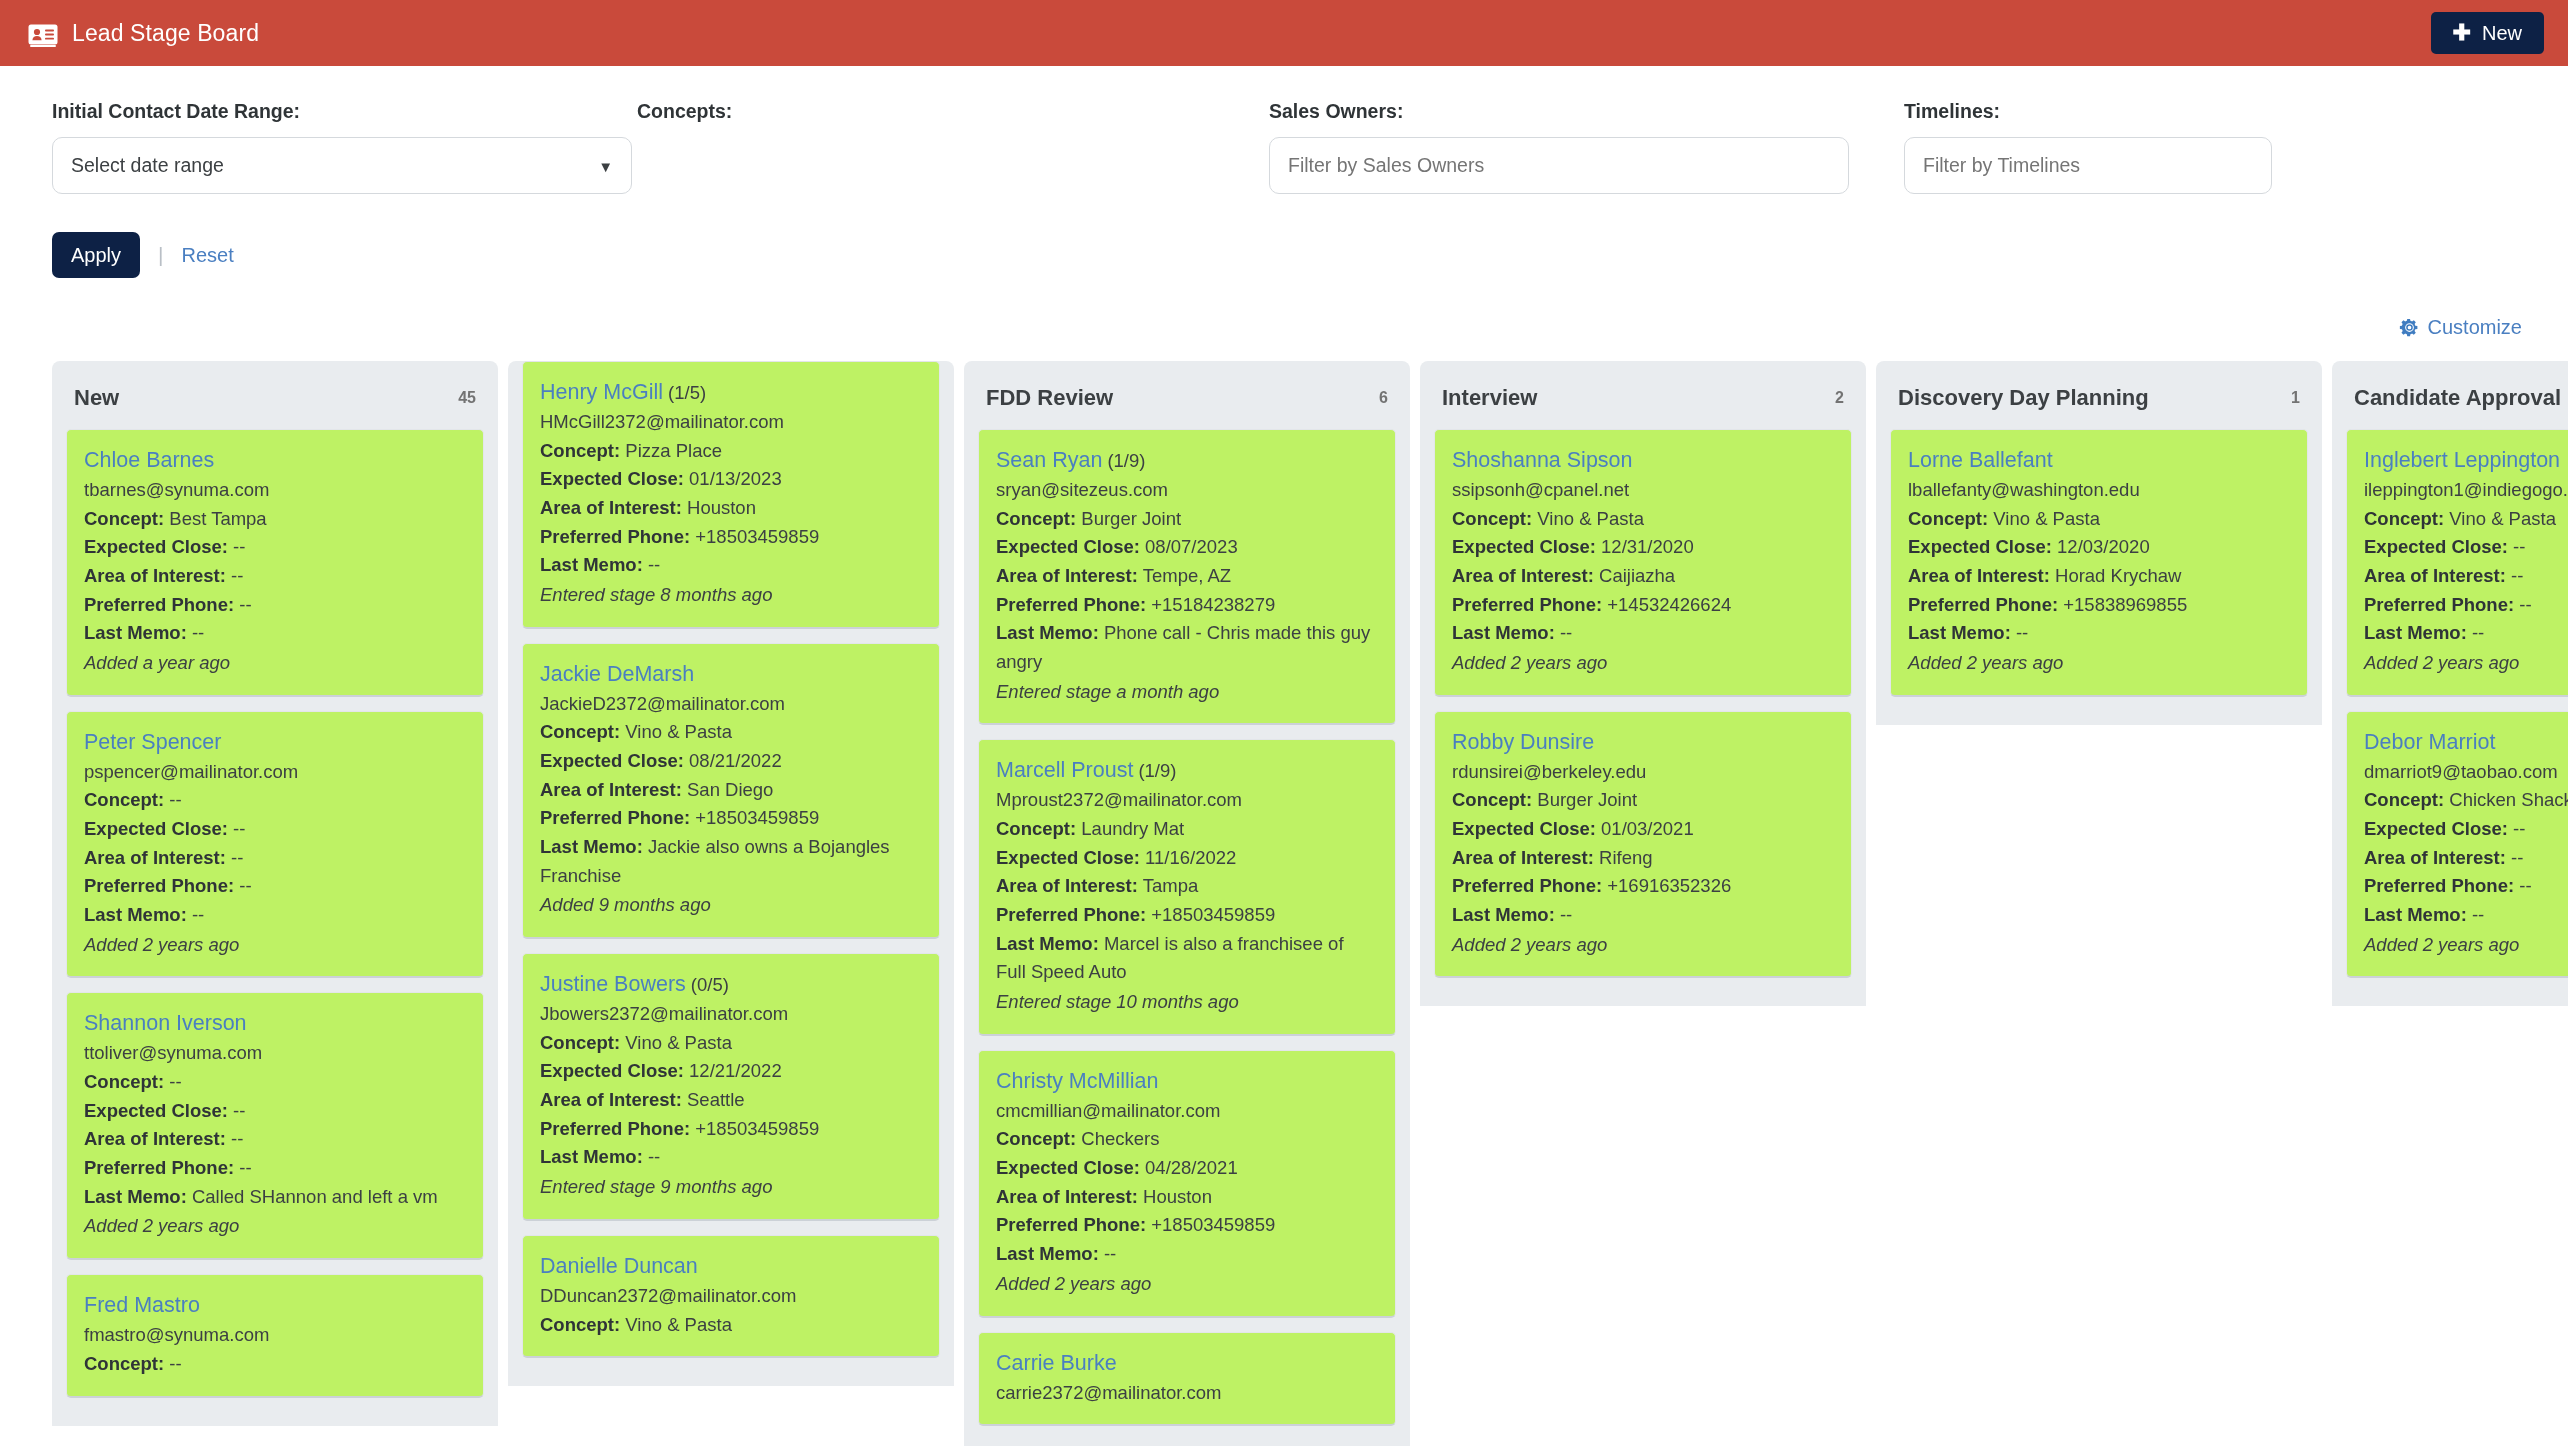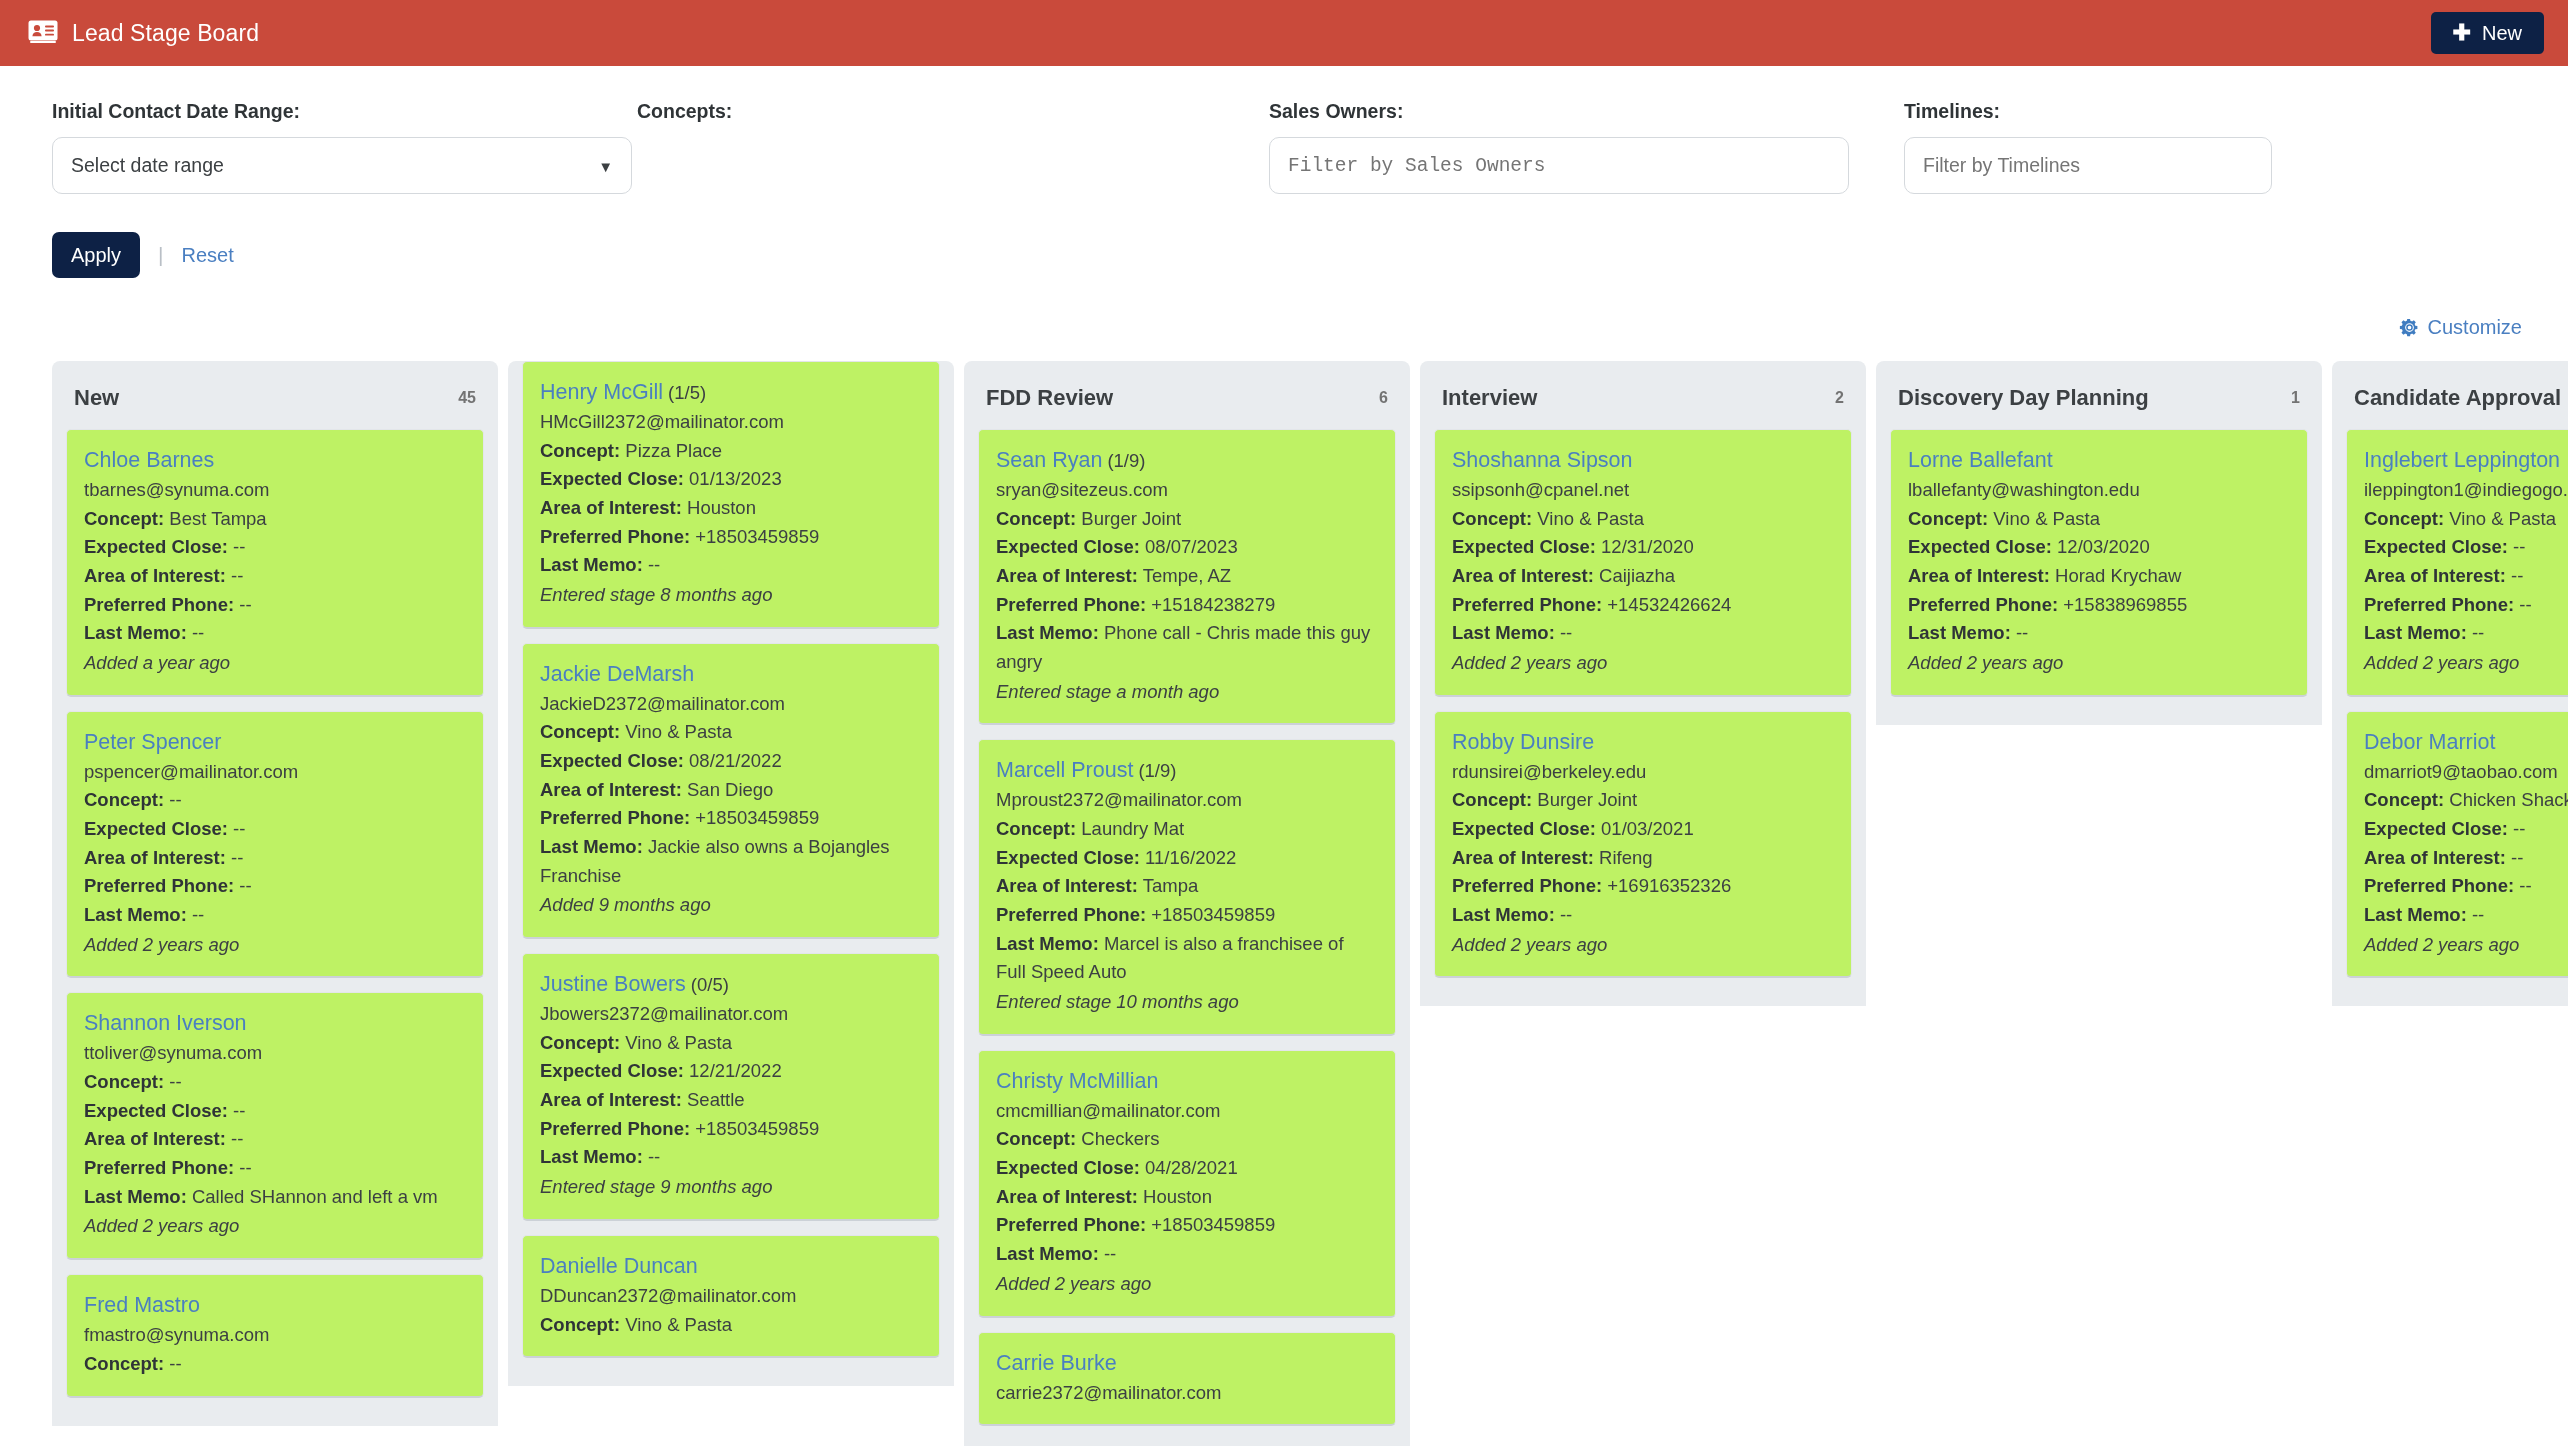--- a/index.html
+++ b/index.html
@@ -14,21 +14,21 @@
 
   
   .appbar {
     height: 66px;
     background: #c94a3b;
     display: flex;
     align-items: center;
     padding: 0 24px 0 28px;
     position: relative;
   }
-  .appbar-left { display: flex; align-items: flex-start; gap: 14px; }
+  .appbar-left { display: flex; align-items: flex-end; gap: 14px; }
   .card-icon {
     width: 30px; height: 23px;
     flex: 0 0 auto;
     display: block;
   }
   .appbar-title {
     color: #ffffff;
     font-size: 23px;
     font-weight: 400;
     letter-spacing: 0.1px;
@@ -90,21 +90,21 @@
     padding: 0 18px;
     font-size: 19.5px;
     color: #3c4043;
     position: relative;
     cursor: pointer;
     font-family: "Liberation Sans", sans-serif;
     width: 100%;
   }
   .ctrl-date { width: 580px; }
   .ctrl-concepts { width: 583px; }
-  .ctrl-owners { width: 580px; font-family: Liberation Mono, monospace; }
+  .ctrl-owners { width: 580px; }
   .ctrl-timelines { width: 368px; }
   .caret {
     position: absolute;
     right: 18px; top: 50%;
     transform: translateY(-50%);
     font-size: 15px;
     color: #3c4043;
   }
   .placeholder-text { color: #3c4043; }
 

